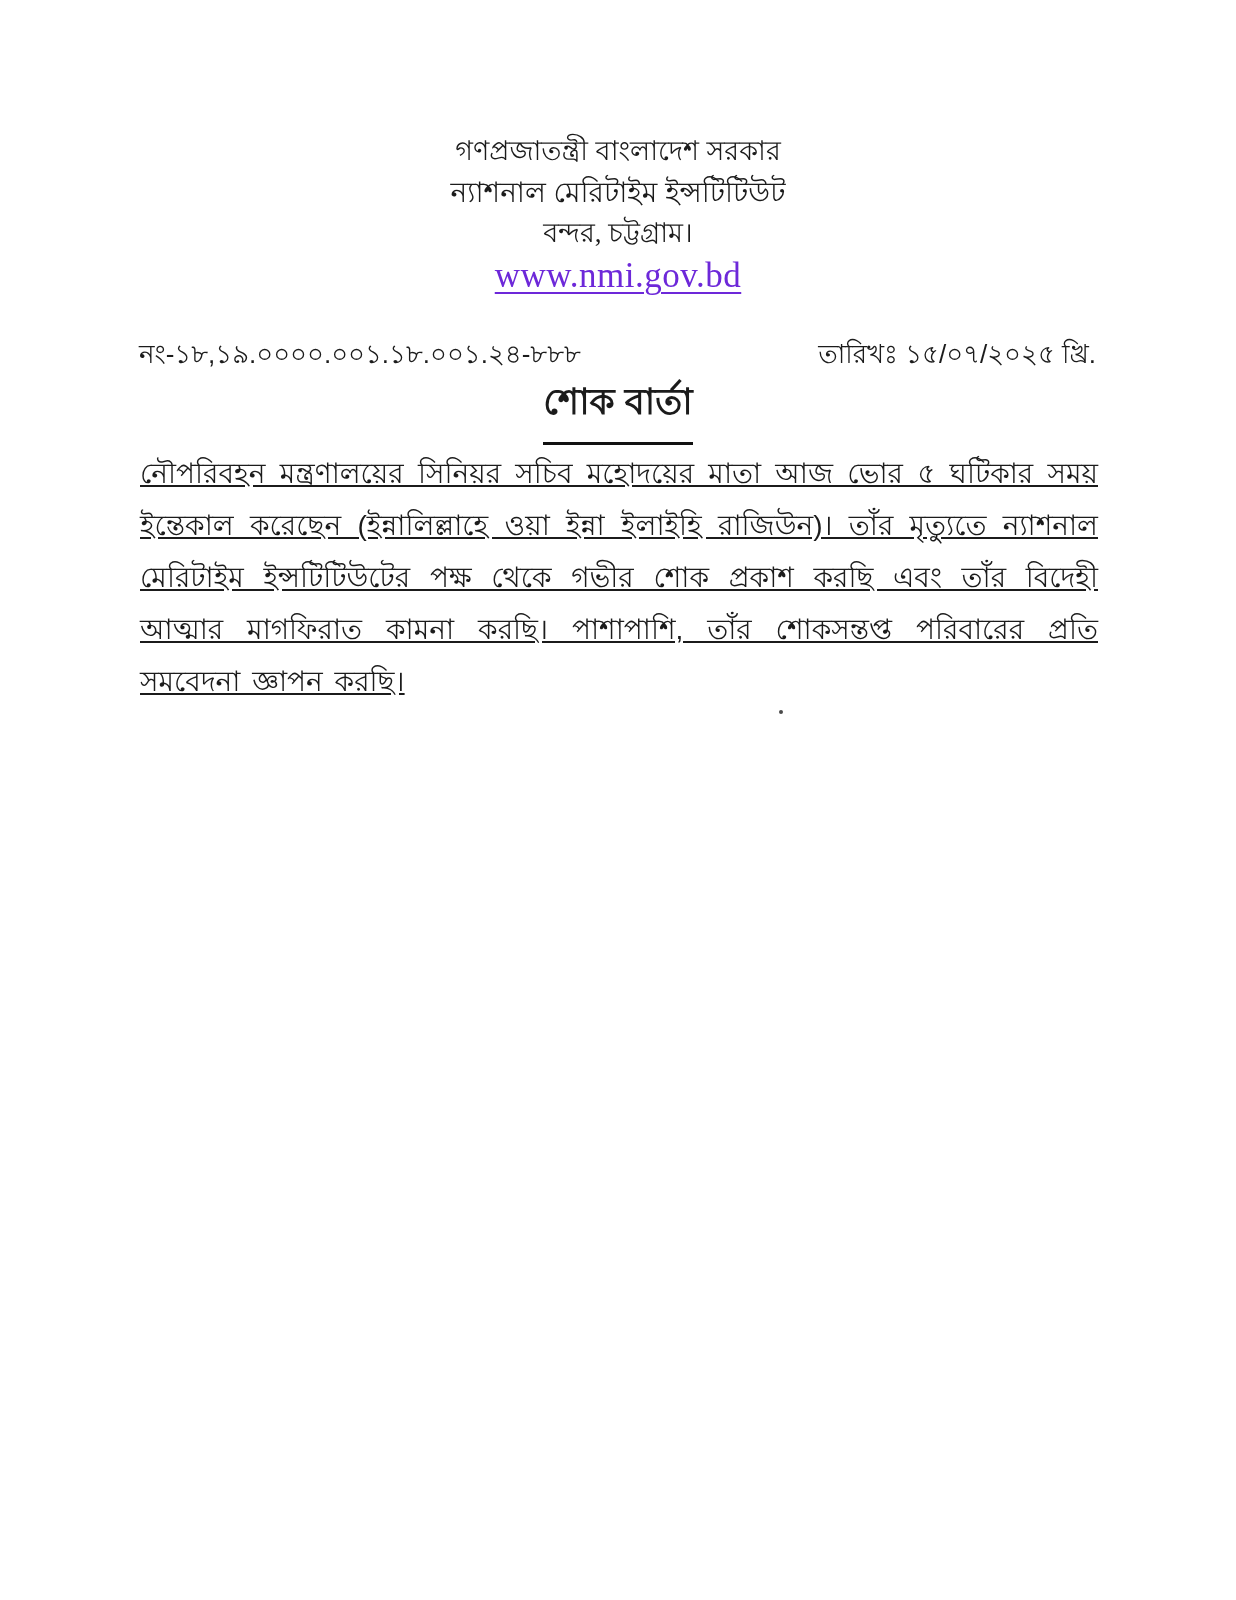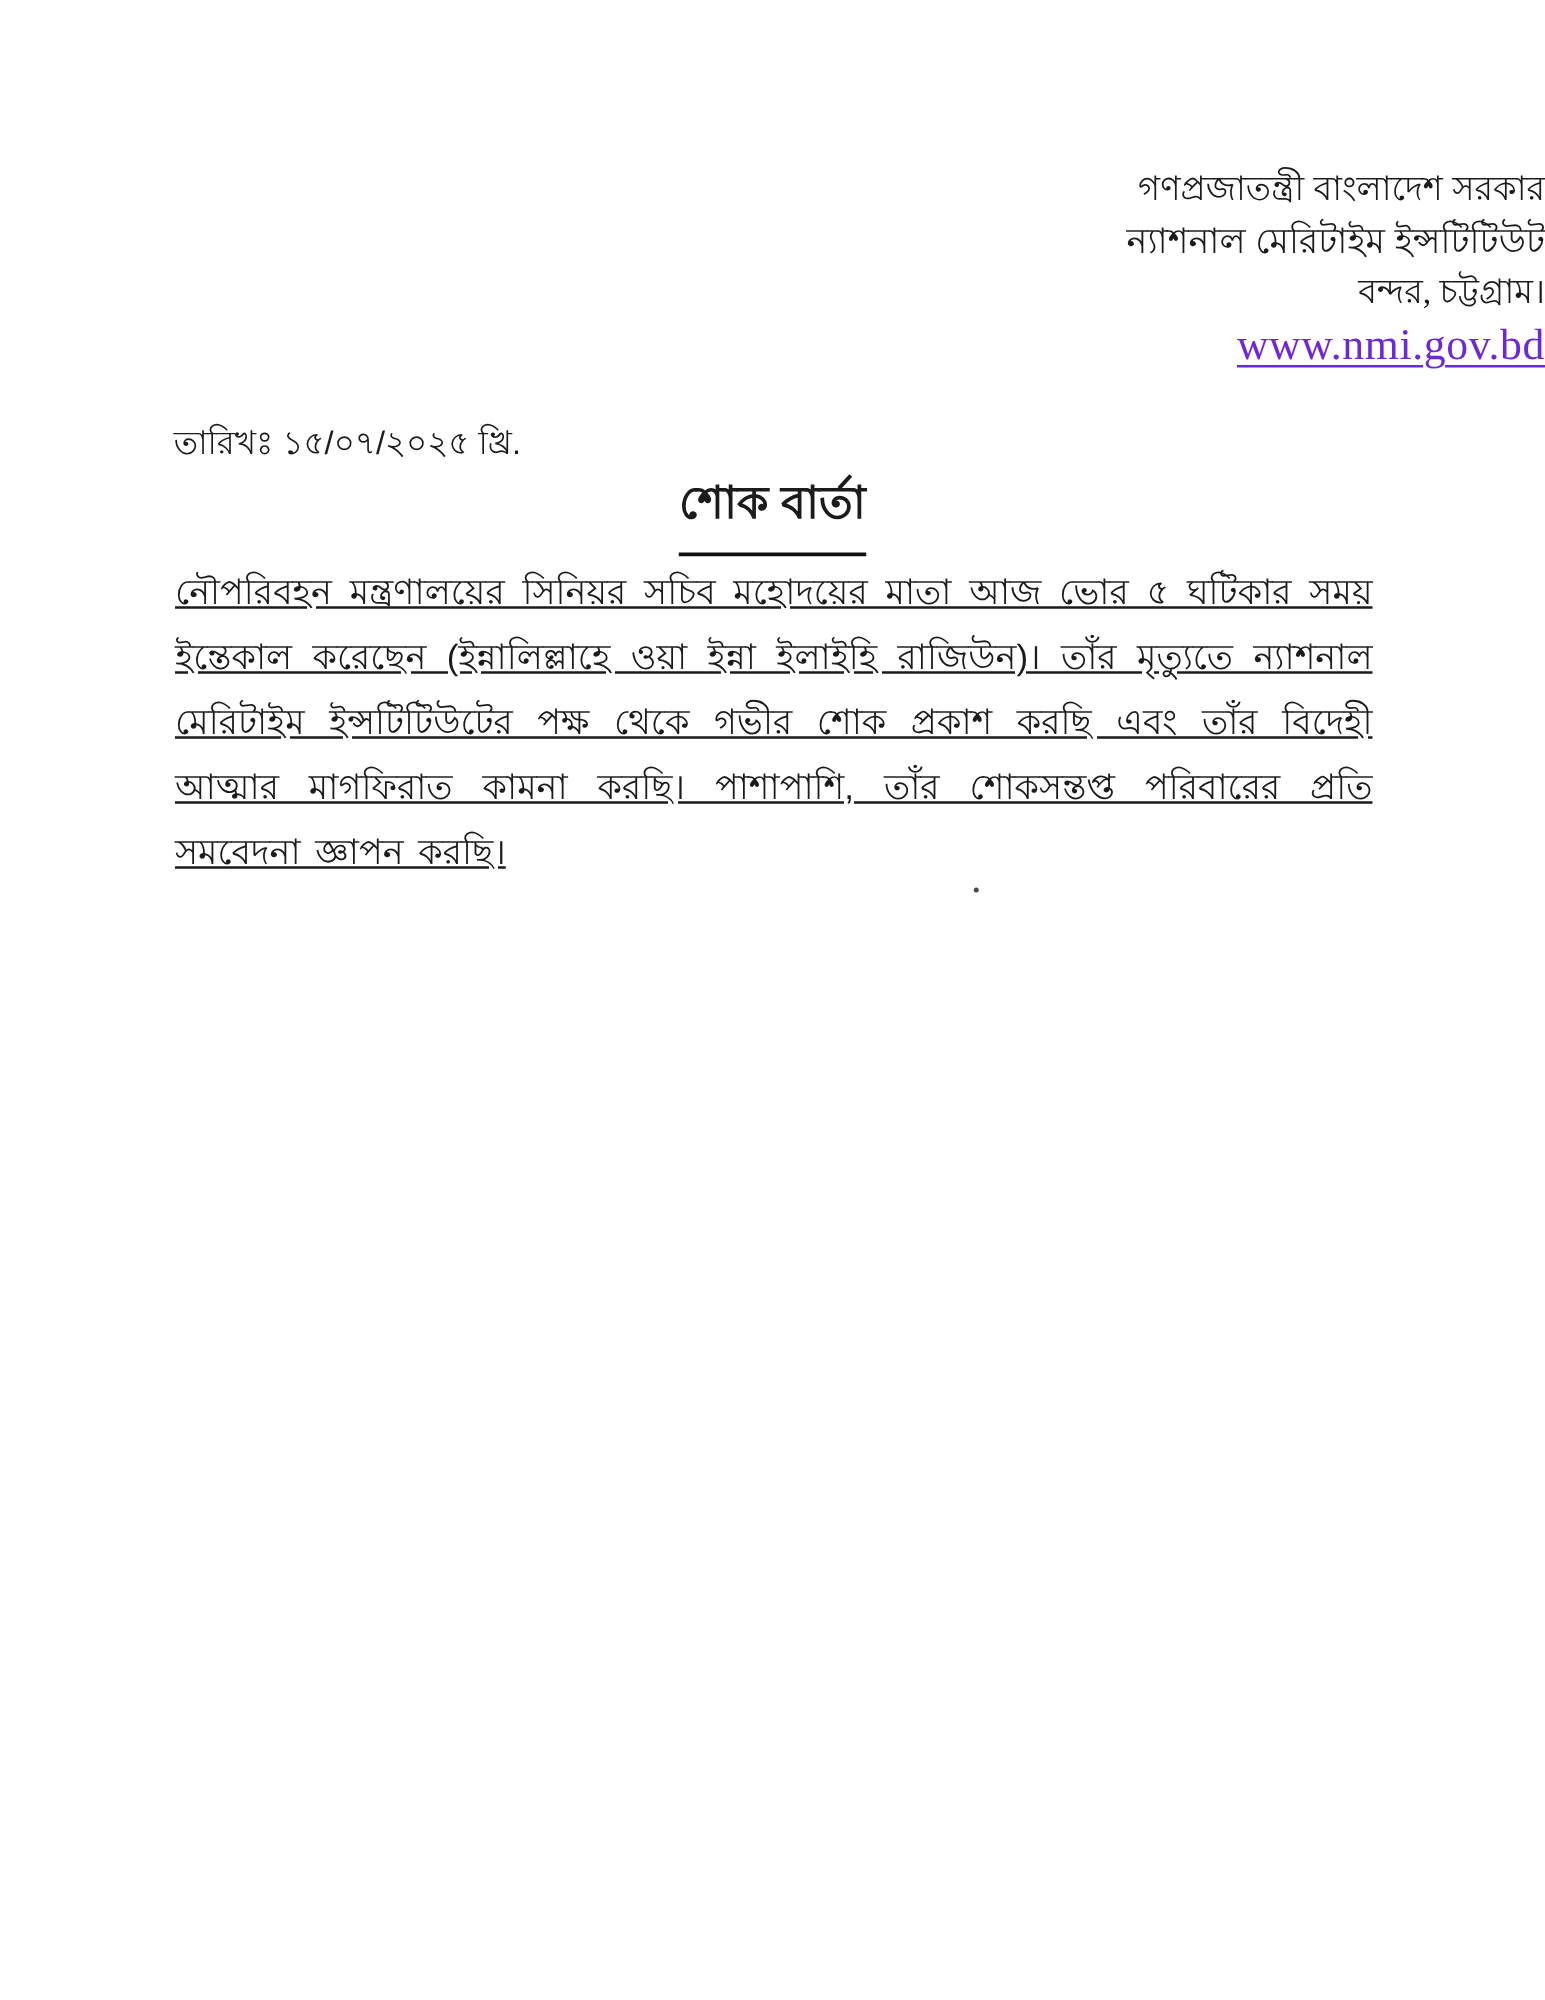--- a/index.html
+++ b/index.html
@@ -19,21 +19,21 @@
     font-family: "Liberation Sans", sans-serif;
     overflow: hidden;
   }
 
   
   .letterhead {
     position: absolute;
     top: 138px;
     left: 0;
     width: 100%;
-    text-align: right;
+    text-align: center;
   }
   .letterhead .gov-line {
     font-size: 27px;
     line-height: 1.0;
     margin-bottom: 14px;
   }
   .letterhead .institute-line {
     font-size: 28px;
     line-height: 1.0;
     margin-bottom: 13px;
@@ -138,20 +138,21 @@
   <div class="letterhead">
     <div class="gov-line">গণপ্রজাতন্ত্রী বাংলাদেশ সরকার</div>
     <div class="institute-line">ন্যাশনাল মেরিটাইম ইন্সটিটিউট</div>
     <div class="address-line">বন্দর, চট্টগ্রাম।</div>
     <div class="website-line">
       <a style="color: #6d28d9;">www.nmi.gov.bd</a>
     </div>
   </div>
 
   <div class="meta-row">
+    <span>নং-১৮,১৯.০০০০.০০১.১৮.০০১.২৪-৮৮৮</span>
     <span>তারিখঃ ১৫/০৭/২০২৫ খ্রি.</span>
   </div>
 
   <div class="doc-title">
     <span>শোক বার্তা</span>
   </div>
 
   <p class="body-text">নৌপরিবহন মন্ত্রণালয়ের সিনিয়র সচিব মহোদয়ের মাতা আজ ভোর ৫ ঘটিকার সময় ইন্তেকাল করেছেন (ইন্নালিল্লাহে ওয়া ইন্না ইলাইহি রাজিউন)। তাঁর মৃত্যুতে ন্যাশনাল মেরিটাইম ইন্সটিটিউটের পক্ষ থেকে গভীর শোক প্রকাশ করছি এবং তাঁর বিদেহী আত্মার মাগফিরাত কামনা করছি। পাশাপাশি, তাঁর শোকসন্তপ্ত পরিবারের প্রতি সমবেদনা জ্ঞাপন করছি।</p>
 
   <div class="pen-dot"></div>

